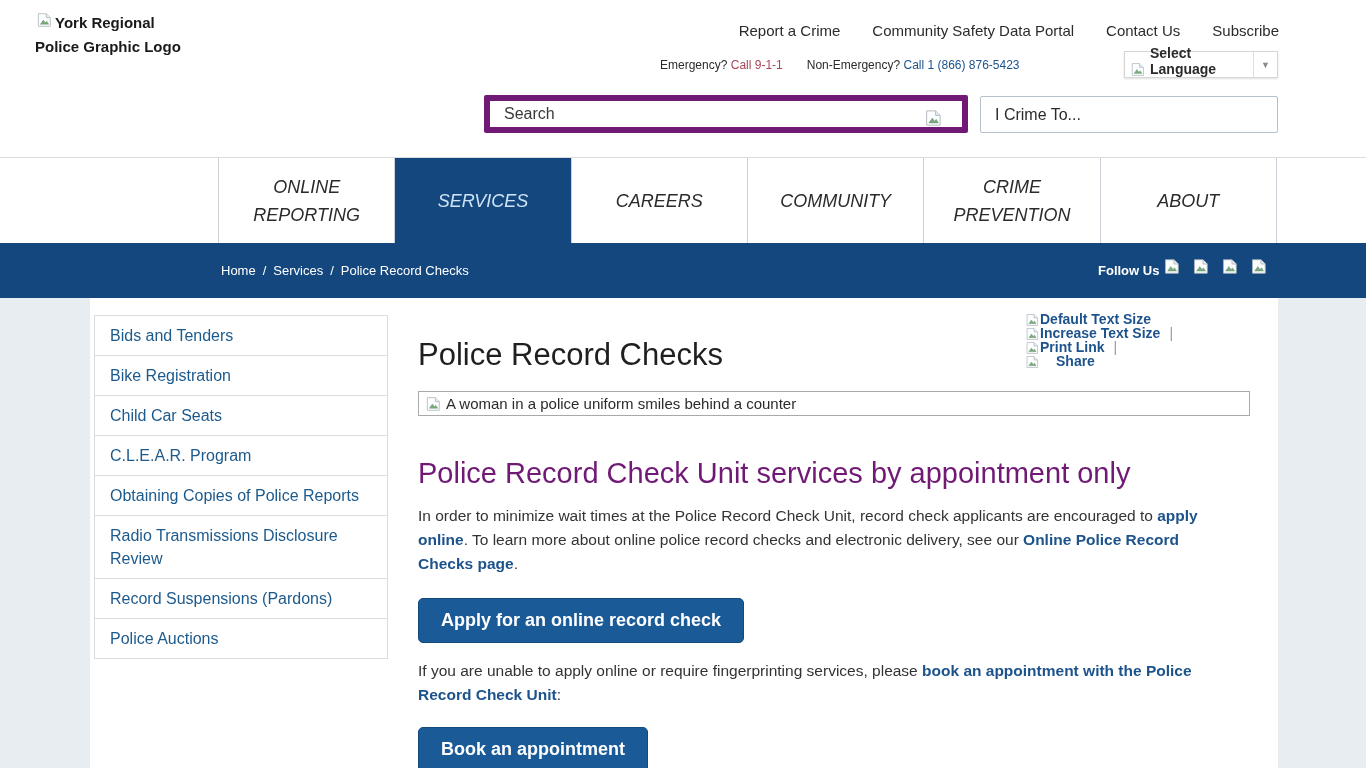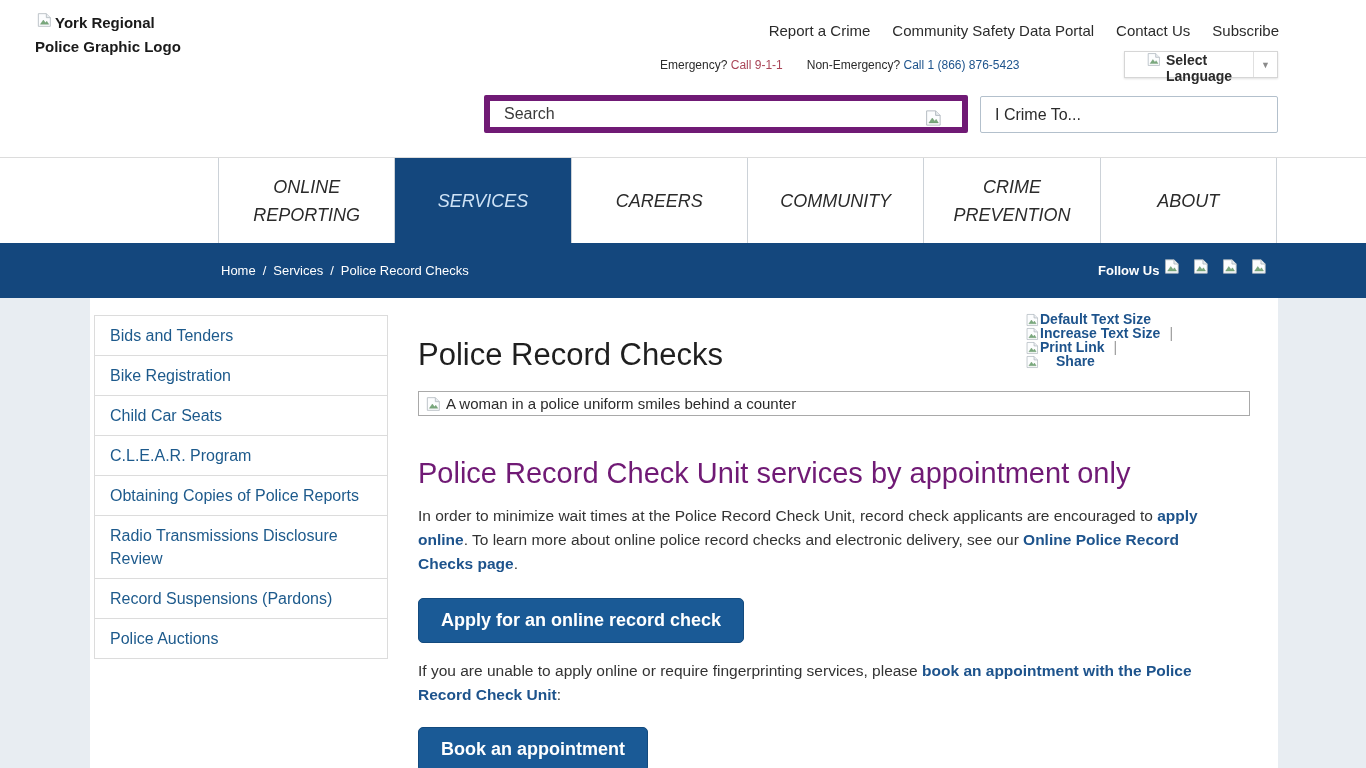--- a/index.html
+++ b/index.html
@@ -10,26 +10,26 @@
   .bi-wrap { display:inline-flex; flex:0 0 auto; }
   .bi { width:16px; height:16px; }
   .bi-page { fill:#fcfdfe; stroke:#aeb6bd; stroke-width:1.2; }
   .bi-fold { fill:#e8ecef; stroke:#aeb6bd; stroke-width:1.2; }
   .bi-hill { fill:#7aa97d; stroke:#5d8a60; stroke-width:0.5; }
 
   
   .site-header { position:relative; height:157px; background:#fff; }
   .logo { position:absolute; left:35px; top:11px; width:160px; font-size:15px; font-weight:bold; color:#1a1a1a; line-height:24px; }
   .logo .bi { width:18px; height:16px; vertical-align:-2px; margin-right:2px; }
-  .utility-links { position:absolute; top:22px; right:87px; display:flex; gap:22px; font-size:15px; }
+  .utility-links { position:absolute; top:22px; right:87px; display:flex; gap:32px; font-size:15px; }
   .utility-links a { color:#2b2b2b; text-decoration:none; cursor:pointer; }
   .emergency-row { position:absolute; top:58px; left:660px; font-size:12px; display:flex; gap:24px; white-space:nowrap; }
   .emergency-row .red { color:#a94457; cursor:pointer; }
   .emergency-row .blue { color:#1d538c; cursor:pointer; }
-  .lang-widget { position:absolute; left:1124px; top:51px; width:154px; height:27px; background:#fff; border:1px solid #d6d6d6; box-shadow:0 1px 2px rgba(0,0,0,.12); display:flex; align-items:flex-start; cursor:pointer;padding-left:16px; }
+  .lang-widget { position:absolute; left:1124px; top:51px; width:154px; height:27px; background:#fff; border:1px solid #d6d6d6; box-shadow:0 1px 2px rgba(0,0,0,.12); display:flex; align-items:flex-end; cursor:pointer; }
   .lang-widget .bi { width:15px; height:15px; margin:0 5px 0 5px; }
   .lang-label { font-size:14px; font-weight:bold; color:#2b2b2b; flex:1; }
   .lang-arrow-box { width:24px; height:25px; border-left:1px solid #e0e0e0; display:flex; align-items:center; justify-content:center; font-size:9px; color:#8a8a8a; }
   .search-box { position:absolute; left:484px; top:95px; width:484px; height:38px; border:6px solid #701a75; border-radius:2px; background:#fff; }
   .search-box input { width:100%; height:100%; border:none; outline:none; font-size:16px; font-family:"Liberation Sans",sans-serif; padding:0 48px 0 14px; color:#2b2b2b; background:transparent; }
   .search-box input::placeholder { color:#3a3a3a; opacity:1; }
   .search-icon { position:absolute; right:20px; top:8px; cursor:pointer; }
   .search-icon .bi { width:18px; height:18px; }
   .iwantto-box { position:absolute; left:980px; top:96px; width:298px; height:37px; border:1px solid #b3c0cc; border-radius:2px; background:#fff; font-size:16px; color:#2b2b2b; line-height:35px; padding-left:14px; cursor:pointer; }
 

